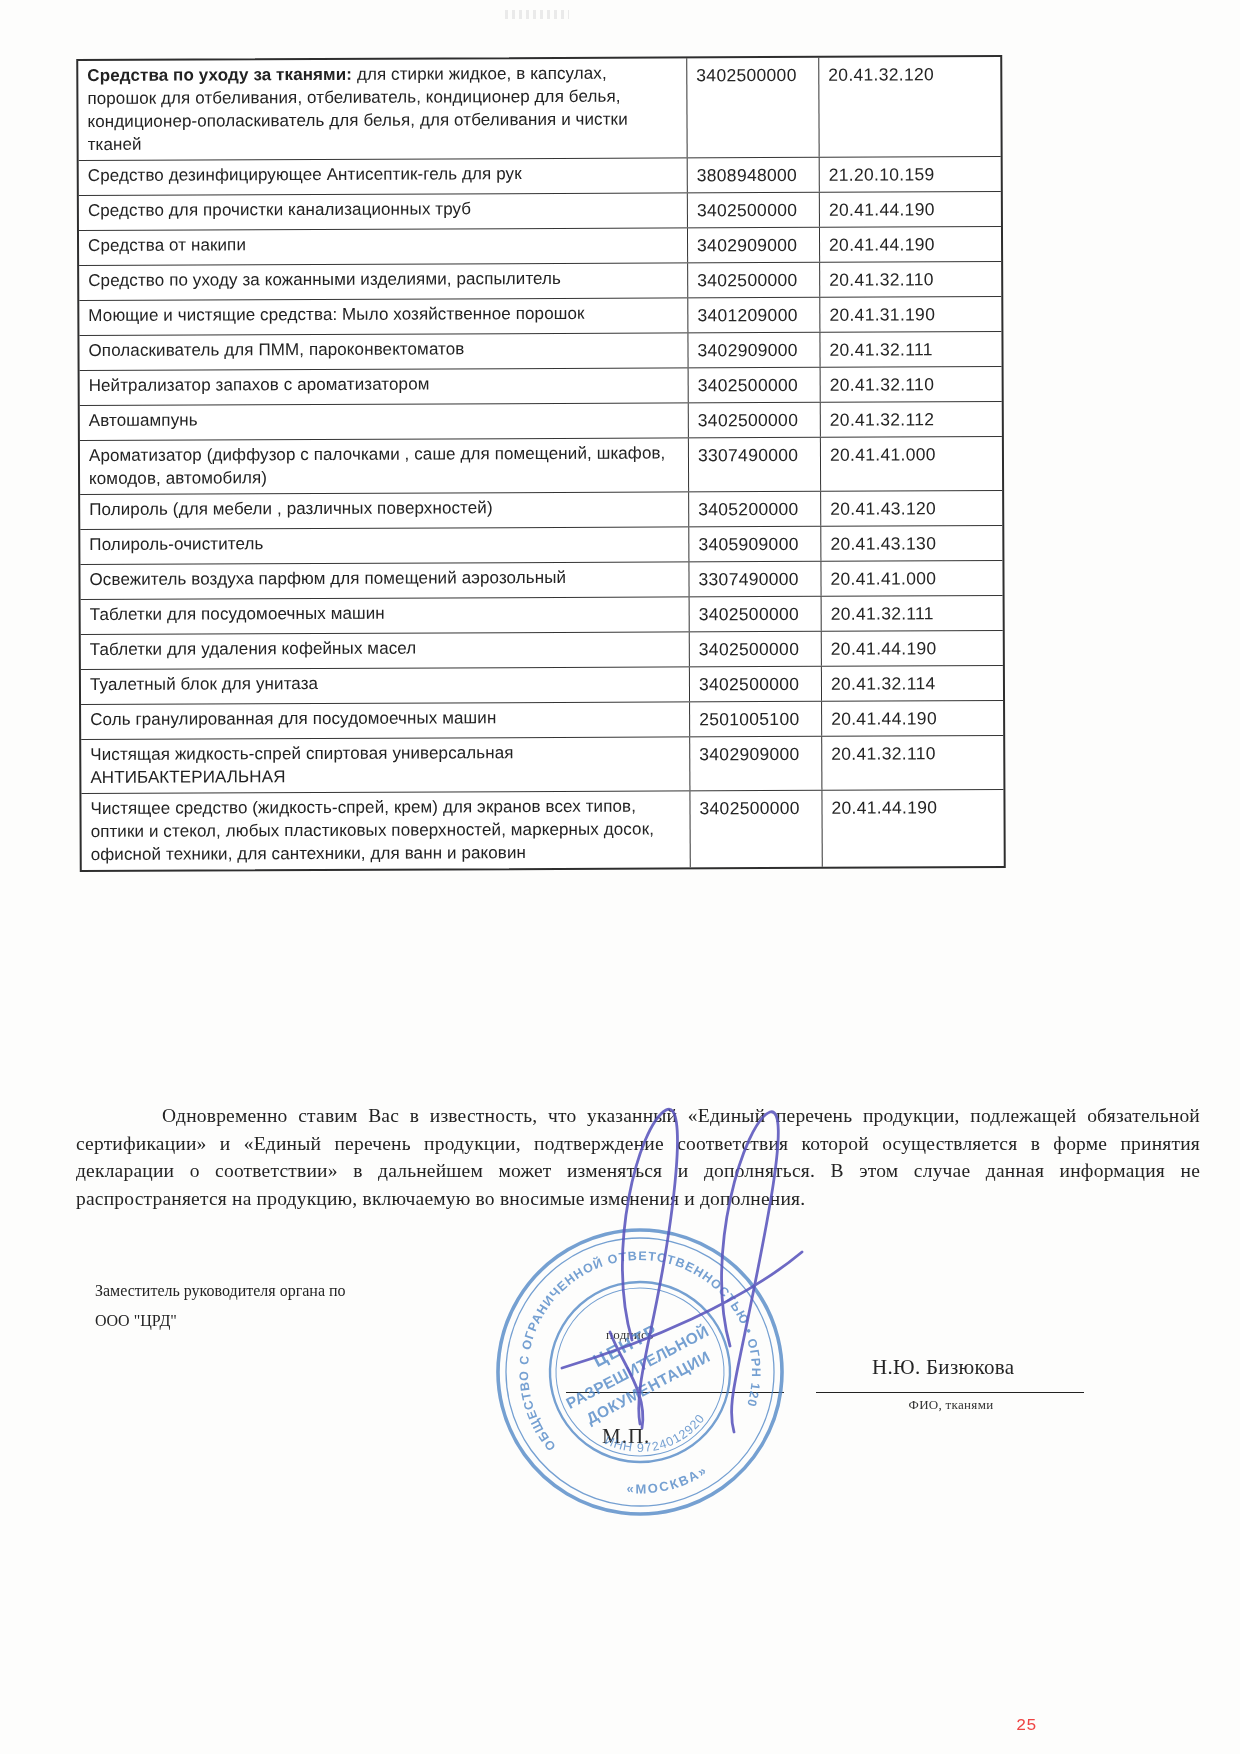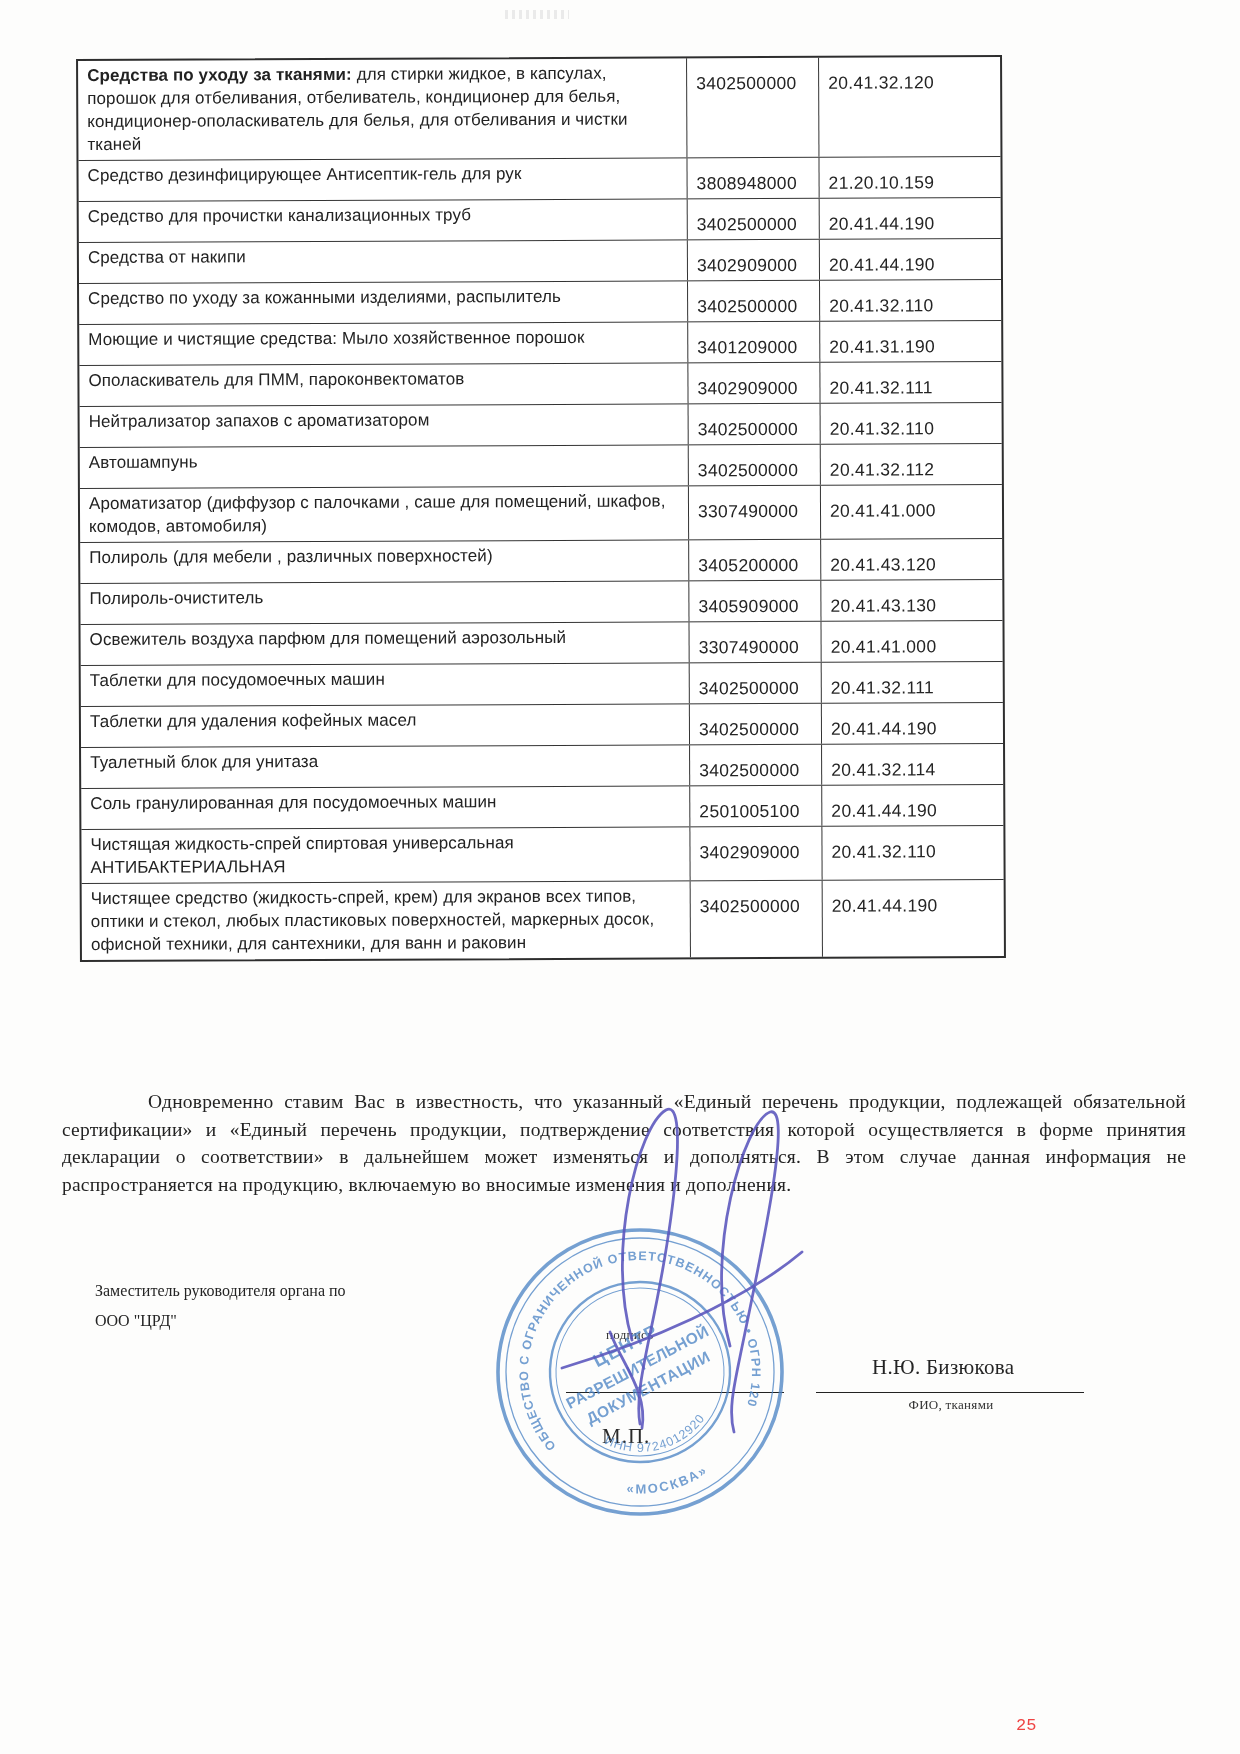--- a/index.html
+++ b/index.html
@@ -34,34 +34,34 @@
   .trow:last-child{border-bottom:none;}
   .cell{padding:3px 10px 4px 9px;}
   .cell.name{
     font-size:17px;line-height:23px;min-height:27px;
     letter-spacing:.1px;color:#222;
   }
   .cell.name b{font-weight:bold;}
   .cell.code{
     border-left:1.6px solid #343434;
     font-size:17.5px;line-height:22px;
-    padding-top:14px;color:#242424;letter-spacing:.3px;
+    padding-top:6px;color:#242424;letter-spacing:.3px;
     white-space:nowrap;
   }
 
   
   .para{
     position:absolute;left:62px;top:1088px;width:1124px;
     font-family:"Liberation Serif",serif;
     font-size:19.5px;line-height:27.5px;
     color:#232323;
     text-align:justify;
     text-indent:86px;
     letter-spacing:.2px;
-    margin:0;
+    margin:14px;
   }
 
   
   .sig-left{
     position:absolute;left:95px;top:1276px;
     font-family:"Liberation Serif",serif;
     font-size:16px;line-height:30px;color:#242424;
   }
   .sig-line{position:absolute;height:0;border-top:1.6px solid #222;}
   .sig-line.mid{left:566px;top:1392px;width:218px;}

